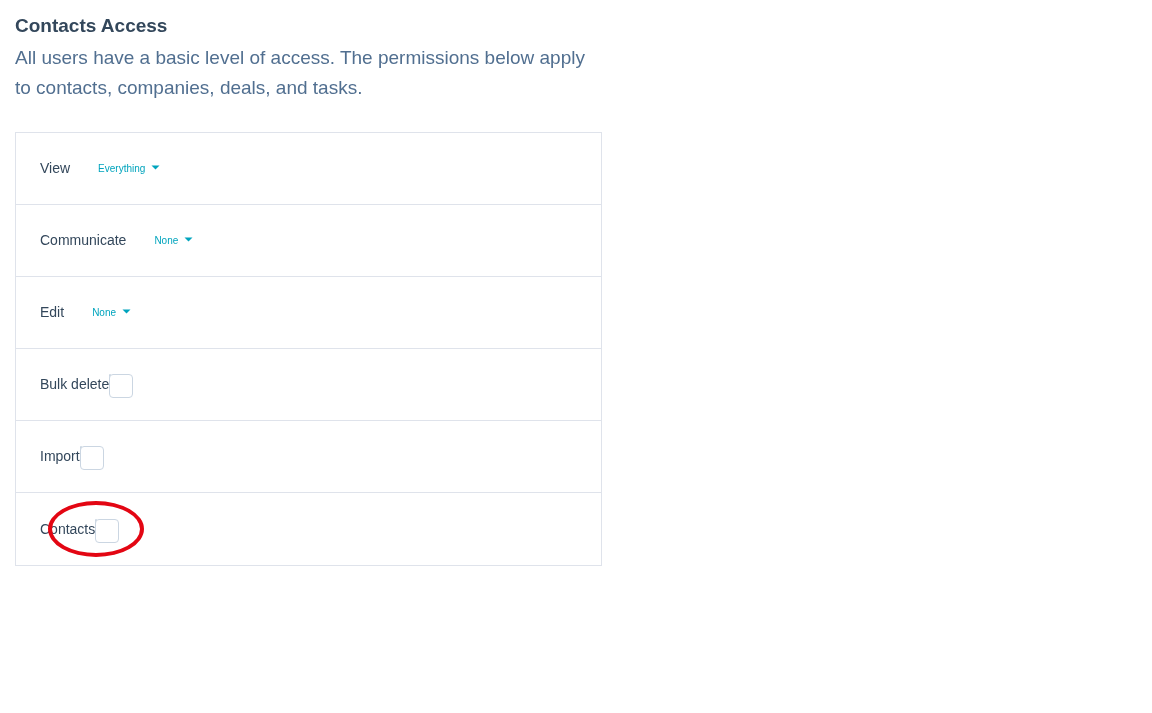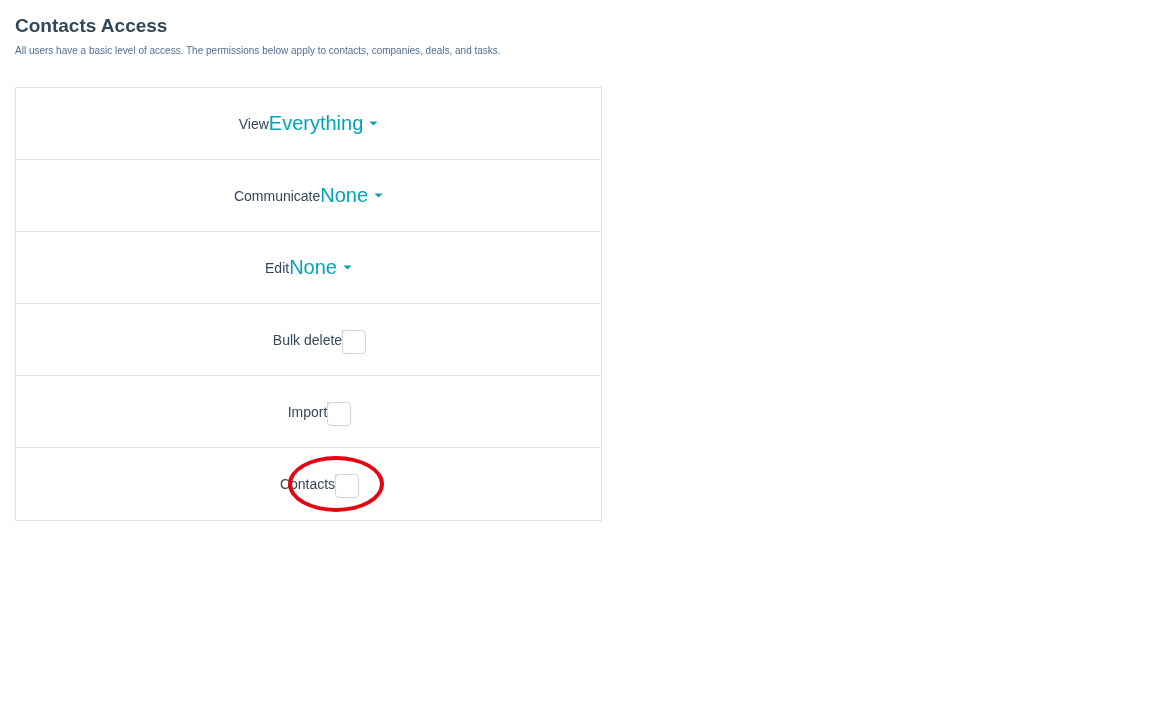--- a/index.html
+++ b/index.html
@@ -13,53 +13,54 @@
       padding: 15px;
       color: #33475b;
     }
     .section-title {
       font-size: 19px;
       font-weight: 600;
       color: #33475b;
       margin-bottom: 6px;
     }
     .section-description {
-      font-size: 10px;
+      font-size: 19px;
       color: #516f90;
       line-height: 1.6;
       max-width: 570px;
       margin-bottom: 28px;
     }
     .settings-table {
       border: 1px solid #dfe3eb;
       width: 587px;
     }
     .settings-row {
       display: flex;
       align-items: center;
-      justify-content: center;
+      justify-content: flex-start;
       padding: 24px 24px;
       border-bottom: 1px solid #dfe3eb;
       min-height: 72px;
     }
     .settings-row:last-child {
       border-bottom: none;
     }
     .row-label {
       font-size: 14px;
       color: #33475b;
     }
     .dropdown-control {
       display: inline-flex;
       align-items: center;
       gap: 6px;
       color: #00a4bd;
-      font-size: 20px;
+      font-size: 10px;
       cursor: pointer;
       user-select: none;
+      margin-left: 28px;
     }
     .dropdown-control .caret {
       display: inline-flex;
     }
     .toggle {
       position: relative;
       width: 48px;
       height: 24px;
       background: #eaf0f6;
       border: 1px solid #cbd6e2;

